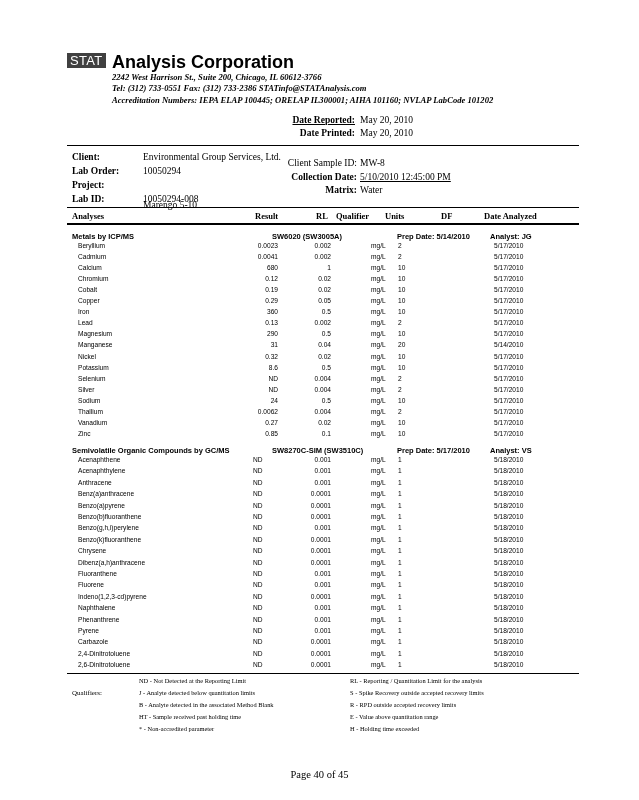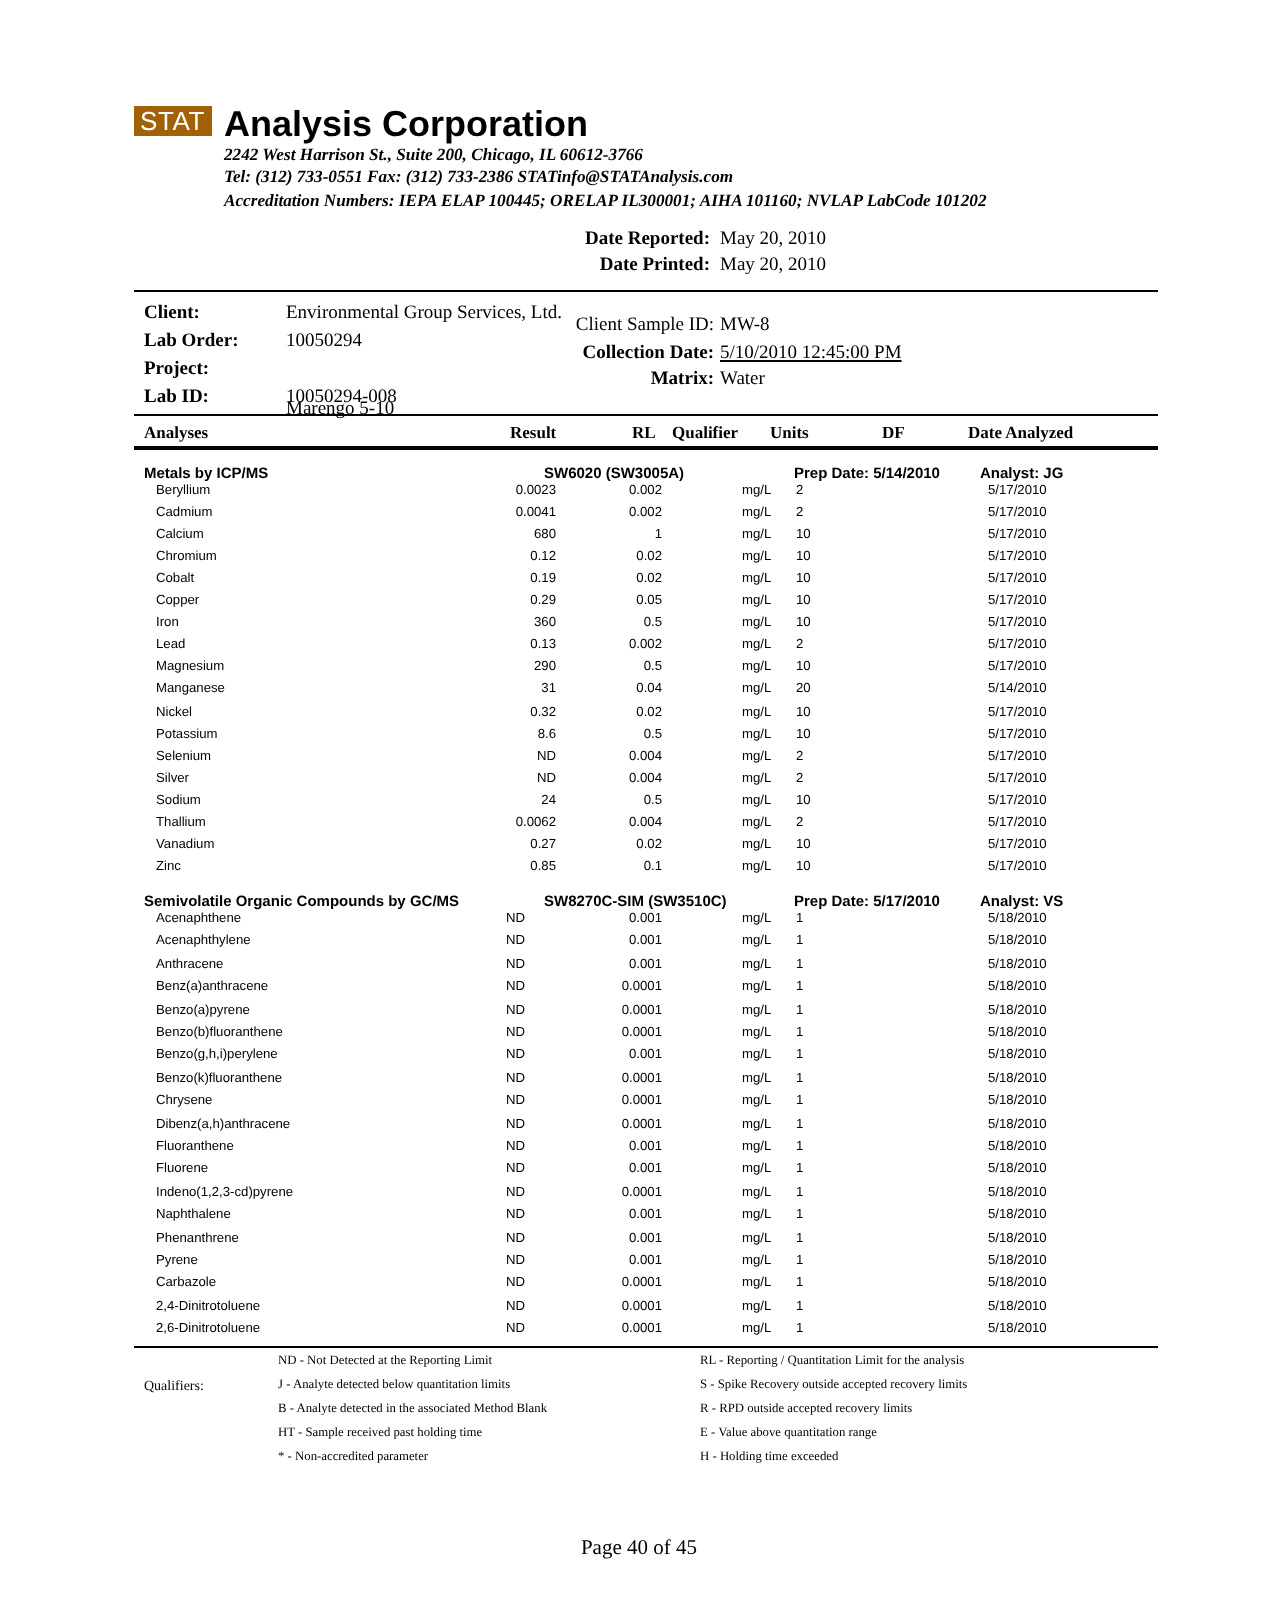--- a/index.html
+++ b/index.html
@@ -1,18 +1,18 @@
 <!DOCTYPE html>
 <html><head>
   <meta charset="utf-8">
   <style>
     html, body { margin: 0; padding: 0; background: #ffffff; }
     body { width: 639px; height: 800px; position: relative; overflow: hidden; color: #000; font-family: "Liberation Serif", serif; }
     .abs { position: absolute; white-space: nowrap; }
-    .logo-box { position: absolute; left: 67px; top: 53px; background: #a16207; color: #fff; font-family: "Liberation Sans", sans-serif; font-size: 13px; padding: 0 3px; height: 15px; line-height: 15px; letter-spacing: 0.3px; }
+    .logo-box { position: absolute; left: 67px; top: 53px; background: #404040; color: #fff; font-family: "Liberation Sans", sans-serif; font-size: 13px; padding: 0 3px; height: 15px; line-height: 15px; letter-spacing: 0.3px; }
     .corp { position: absolute; left: 112px; top: 52px; font-family: Liberation Sans, sans-serif; font-weight: bold; font-size: 18px; }
     .addr { position: absolute; left: 112px; font-family: "Liberation Serif", serif; font-style: italic; font-weight: bold; font-size: 8.6px; white-space: nowrap; }
     .dates { position: absolute; font-family: "Liberation Serif", serif; font-size: 9.5px; }
     .hline { position: absolute; height: 0; border-top: 1.5px solid #000; }
     .info { position: absolute; font-family: "Liberation Serif", serif; font-size: 9.5px; }
     .info-lbl { font-weight: bold; }
     .colhdr { position: absolute; top: 211px; font-family: "Liberation Serif", serif; font-weight: bold; font-size: 8.5px; }
     .sec-hdr { position: absolute; font-family: "Liberation Sans", sans-serif; font-weight: bold; font-size: 7.5px; }
     .row { position: absolute; left: 0; width: 639px; height: 12px; font-family: "Liberation Sans", sans-serif; font-size: 6.6px; }
     .row span { position: absolute; top: 0; white-space: nowrap; }
@@ -30,21 +30,21 @@
 </head>
 <body>
 
 <div class="logo-box">STAT</div>
 <div class="corp">Analysis Corporation</div>
 <div class="addr" style="top:72px">2242 West Harrison St., Suite 200, Chicago, IL 60612-3766</div>
 <div class="addr" style="top:83px">Tel: (312) 733-0551  Fax: (312) 733-2386  STATinfo@STATAnalysis.com</div>
 <div class="addr" style="top:95px">Accreditation Numbers: IEPA ELAP 100445; ORELAP IL300001; AIHA 101160; NVLAP LabCode 101202</div>
 
 <div class="dates" style="left:0; top:115px; width:639px; height:12px;">
-  <span class="abs" style="right:284px; font-weight:bold;">Date Reported:</span>
+  <span class="abs" style="right:284px; font-weight:bold;text-decoration:underline;">Date Reported:</span>
   <span class="abs" style="left:360px;">May 20, 2010</span>
 </div>
 <div class="dates" style="left:0; top:128px; width:639px; height:12px;">
   <span class="abs" style="right:284px; font-weight:bold;">Date Printed:</span>
   <span class="abs" style="left:360px;">May 20, 2010</span>
 </div>
 <div class="hline" style="left:67px; width:512px; top:145px;"></div>
 
 <div class="info" style="left:72px; top:152px;">
   <span class="info-lbl">Client:</span>

